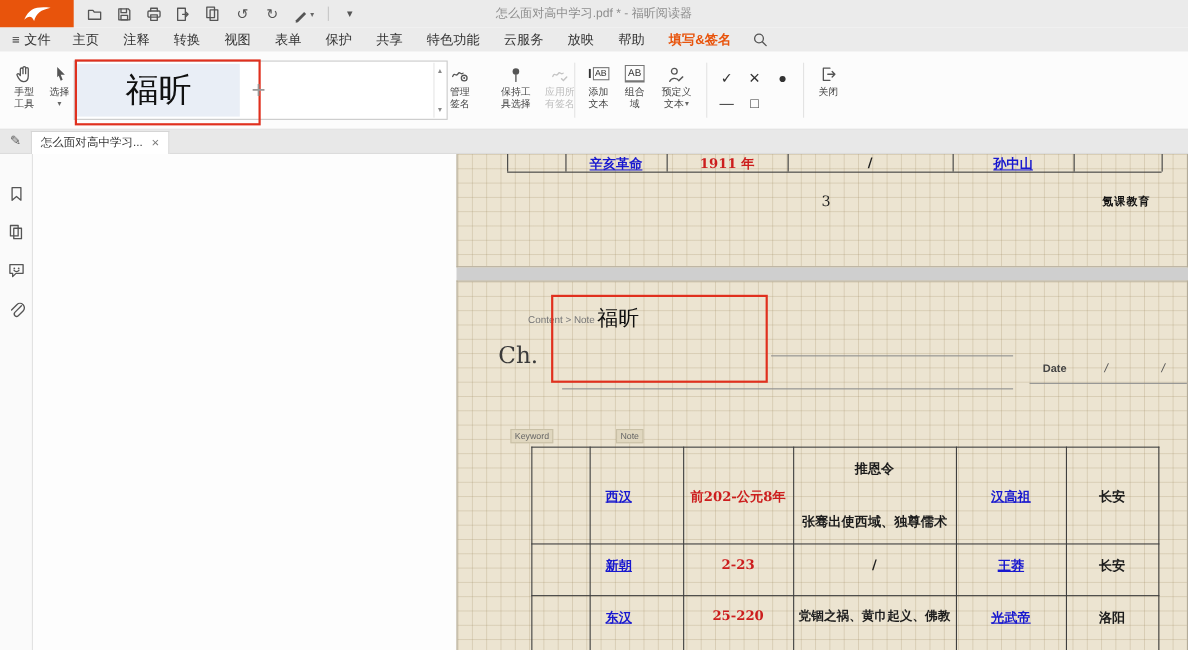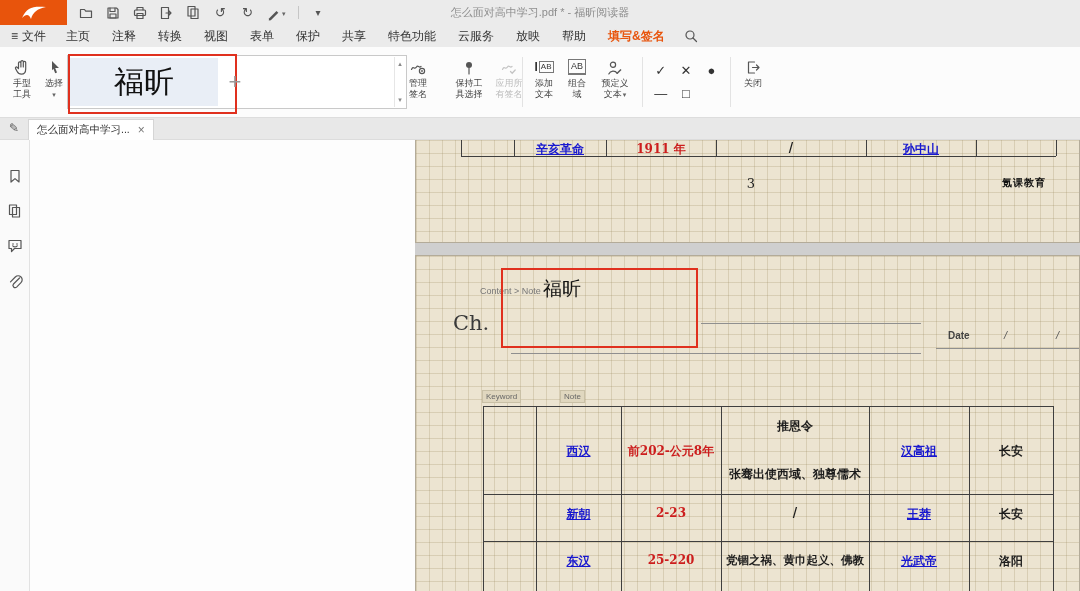--- a/index.html
+++ b/index.html
@@ -92,27 +92,27 @@
   .ch { position:absolute; left:37px; top:55px; font-size:21px; color:#3a3a3a; font-family:"DejaVu Serif","Liberation Serif",serif; }
   .rule { position:absolute; height:1px; background:#8f8f8f; }
   .ruleA { left:285px; top:67px; width:220px; }
   .ruleB { left:95px; top:97px; width:410px; }
   .ruleD { left:520px; top:92px; width:145px; }
   .doctitle { position:absolute; left:198px; top:78px; font-size:36px; font-weight:bold; letter-spacing:6px; color:var(--title_navy,#1c2a6d); font-family:"DejaVu Serif","Liberation Serif",serif; white-space:nowrap; }
   .datelbl { position:absolute; left:532px; top:74px; font-size:10px; color:#444; font-weight:bold; }
   .sl { position:absolute; top:73px; font-size:11px; color:#555; font-style:italic; }
   .sl1{left:588px} .sl2{left:640px}
   .taglbl { position:absolute; top:134px; font-size:8px; color:#666; background:#e0d7bf; border:1px solid #c9c0a6; padding:0 3px; line-height:11px; }
-  .kw{left:66px} .notelbl{left:144px}
+  .kw{left:48px} .notelbl{left:144px}
 
   
   .p2v { top:150px; width:1px; height:195px; }
   .p2h { left:67px; width:571px; height:1px; }
   .h1{top:150px} .h2{top:238px} .h3{top:285px}
-  .col-dyn{left:120px;width:85px} .col-yr{left:205px;width:100px} .col-note{left:305px;width:148px} .col-fd{left:453px;width:100px} .col-cap{left:553px;width:84px}
+  .col-dyn{left:104px;width:85px} .col-yr{left:205px;width:100px} .col-note{left:305px;width:148px} .col-fd{left:453px;width:100px} .col-cap{left:553px;width:84px}
   .r1a{top:162px} .r1m{top:187px} .r1b{top:210px;font-size:12px} .r2{top:250px} .r3{top:297px}
 </style>
 </head>
 <body>
 
 <div class="titlebar">
   <div class="logo">
     <svg width="26" height="16" viewBox="0 0 26 16">
         <path d="M1 13 C6 2 12 1 25 2 C16 4 12 7 10 14 C8 9 5 9 1 13 Z" fill="#fff"></path>
       </svg>

